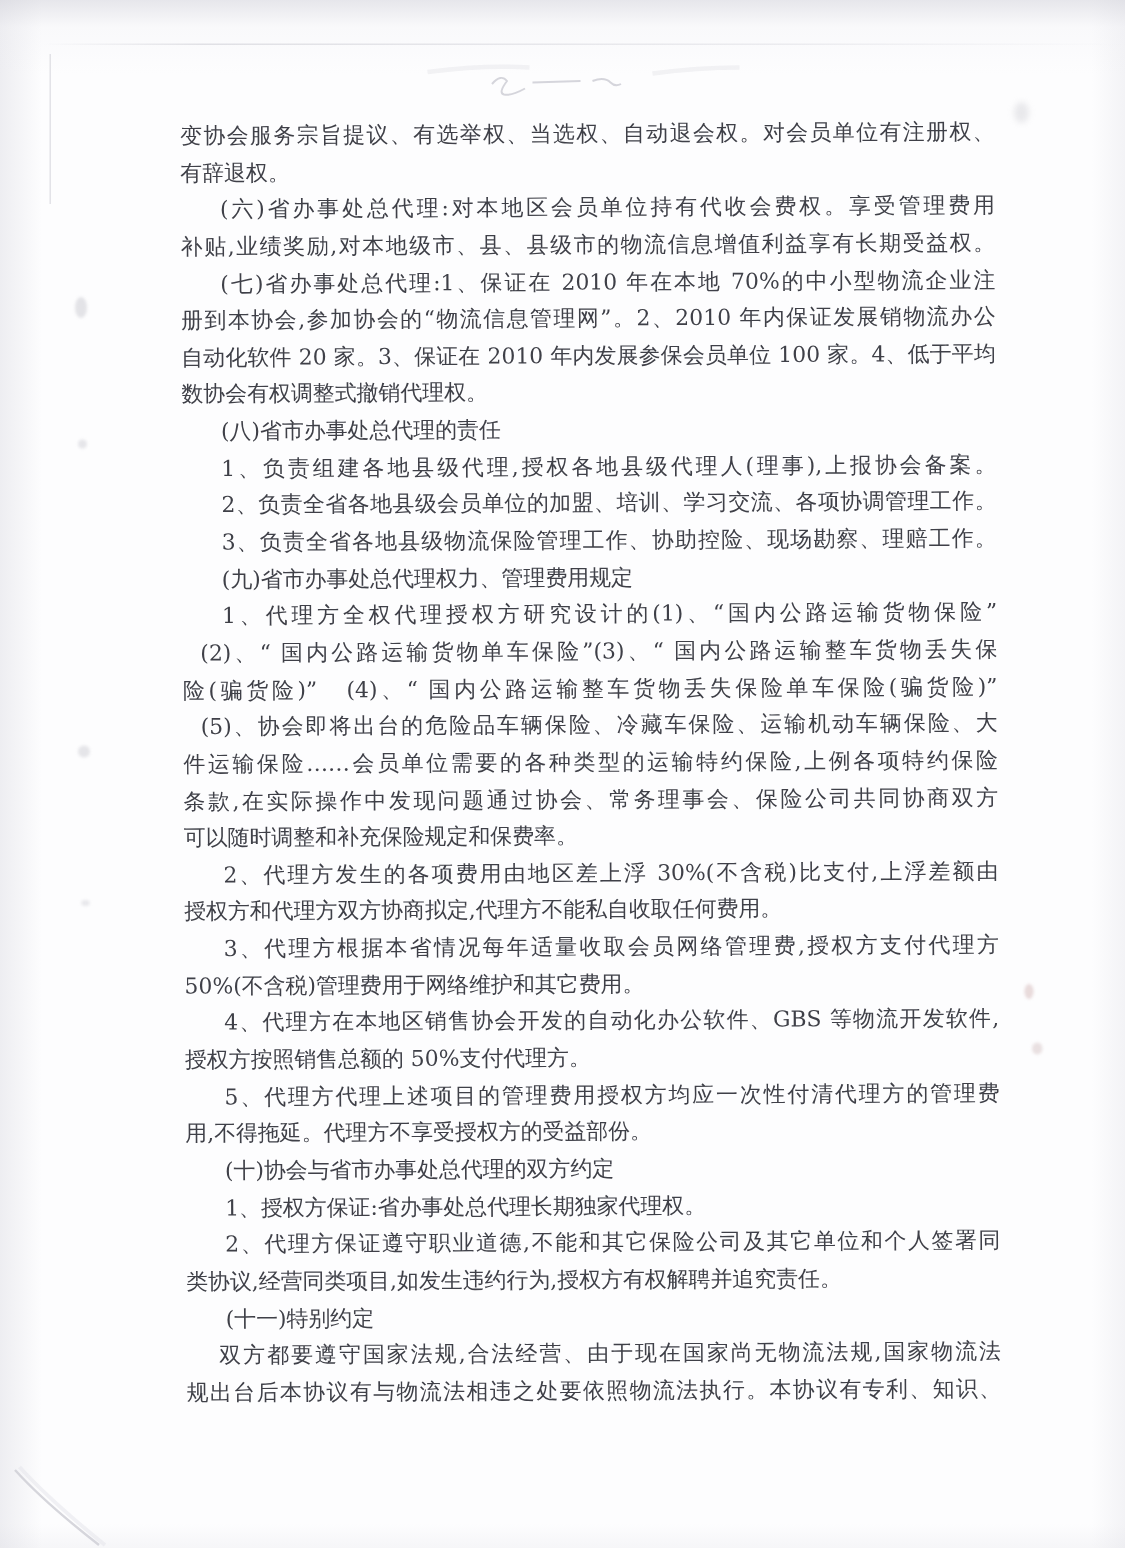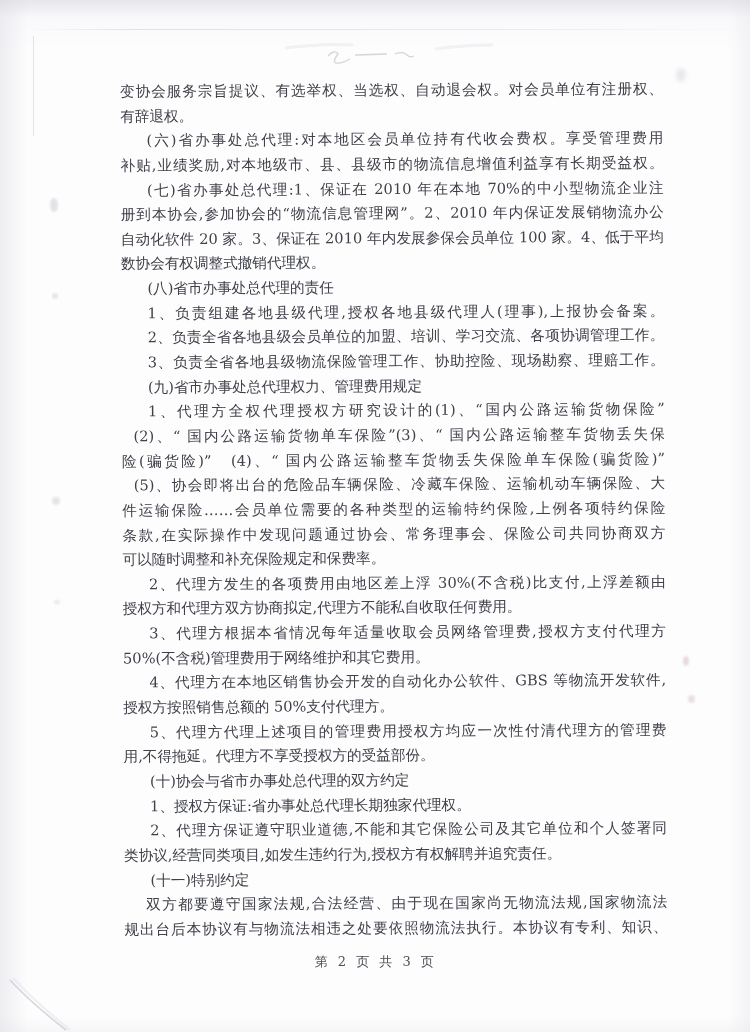--- a/index.html
+++ b/index.html
@@ -87,15 +87,14 @@
       <div class="line" style="text-indent: 0em;">用,不得拖延。代理方不享受授权方的受益部份。</div>
       <div class="line" style="text-indent: 1.8em;">(十)协会与省市办事处总代理的双方约定</div>
       <div class="line" style="text-indent: 1.8em;">1、授权方保证:省办事处总代理长期独家代理权。</div>
       <div class="line j" style="text-indent: 1.8em;">2、代理方保证遵守职业道德,不能和其它保险公司及其它单位和个人签署同</div>
       <div class="line" style="text-indent: 0em;">类协议,经营同类项目,如发生违约行为,授权方有权解聘并追究责任。</div>
       <div class="line" style="text-indent: 1.8em;">(十一)特别约定</div>
       <div class="line j" style="text-indent: 1.5em;">双方都要遵守国家法规,合法经营、由于现在国家尚无物流法规,国家物流法</div>
       <div class="line j" style="text-indent: 0em;">规出台后本协议有与物流法相违之处要依照物流法执行。本协议有专利、知识、</div>
     </div>
 
-  <div class="footer">第 2 页 共 3 页</div>
 
 </div>
 
 </body></html>

